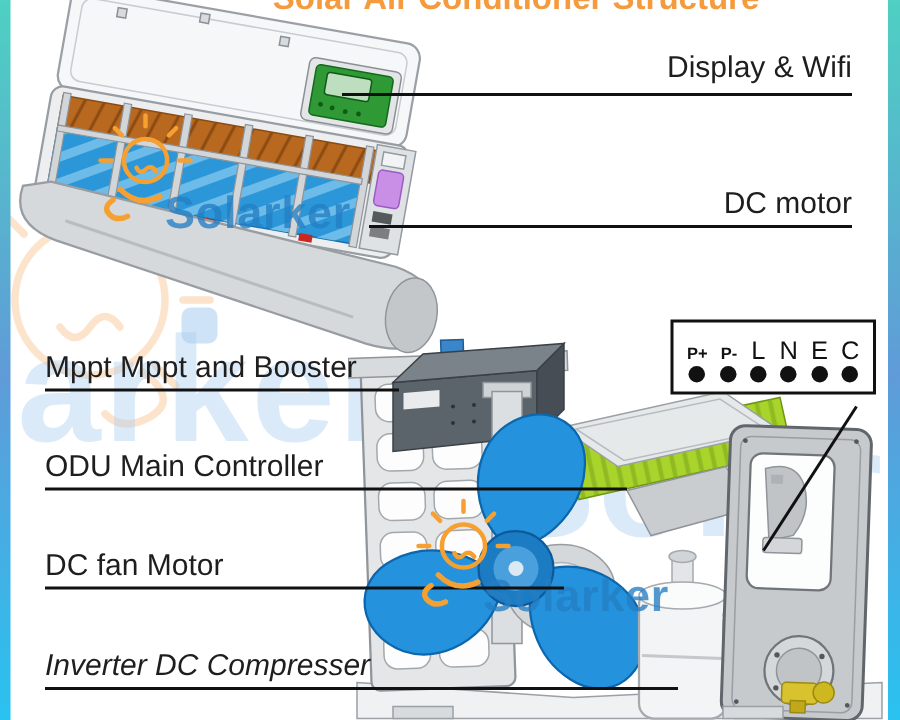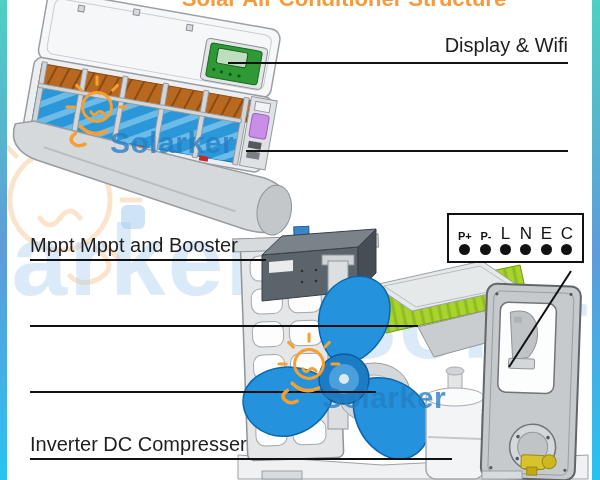--- a/index.html
+++ b/index.html
@@ -24,21 +24,21 @@
   
   .callout {
     position:absolute; font-size:20px; color:#1E1E1E;
     white-space:nowrap; z-index:4; line-height:1.2;
   }
   #lbl-display  { right:32px; top:33px;  text-align:left; }
   #lbl-dcmotor  { right:32px; top:124px; text-align:right; }
   #lbl-mppt     { left:30px;  top:233px; }
   #lbl-odu      { left:30px;  top:299px; }
   #lbl-fan      { left:30px;  top:365px; }
-  #lbl-comp     { left:30px;  top:432px; }
+  #lbl-comp     { left:30px;  top:432px;font-style:italic; }
 
   
   .terminal-block {
     position:absolute; left:447px; top:213px; width:137px; height:50px;
     background:#fff; border:2px solid #111; box-sizing:border-box;
     display:flex; justify-content:space-between; align-items:flex-end;
     padding:4px 9px 6px 9px; z-index:4;
   }
   .terminal { display:flex; flex-direction:column; align-items:center; justify-content:flex-end; gap:2px; }
   .terminal-label { line-height:1; color:#111; }
@@ -271,21 +271,24 @@
       <line x1="30" y1="459" x2="452" y2="459"></line>
       <line x1="571" y1="271" x2="509" y2="367"></line>
     </g>
     <use href="#bulb" transform="translate(97,107) scale(1.2)"></use>
     <use href="#bulb" transform="translate(309,364) scale(1.2)"></use>
   </svg>
 
   <div class="title">Solar Air Conditioner Structure</div>
 
   <div class="callout" id="lbl-display">Display &amp; Wifi</div>
+  <div class="callout" id="lbl-dcmotor">DC motor</div>
   <div class="callout" id="lbl-mppt">Mppt Mppt and Booster</div>
+  <div class="callout" id="lbl-odu">ODU Main Controller</div>
+  <div class="callout" id="lbl-fan">DC fan Motor</div>
   <div class="callout" id="lbl-comp">Inverter DC Compresser</div>
 
   <div class="terminal-block">
     <div class="terminal t-small">
       <div class="terminal-label">P+</div>
       <div class="terminal-dot"></div>
     </div>
     <div class="terminal t-small">
       <div class="terminal-label">P-</div>
       <div class="terminal-dot"></div>

